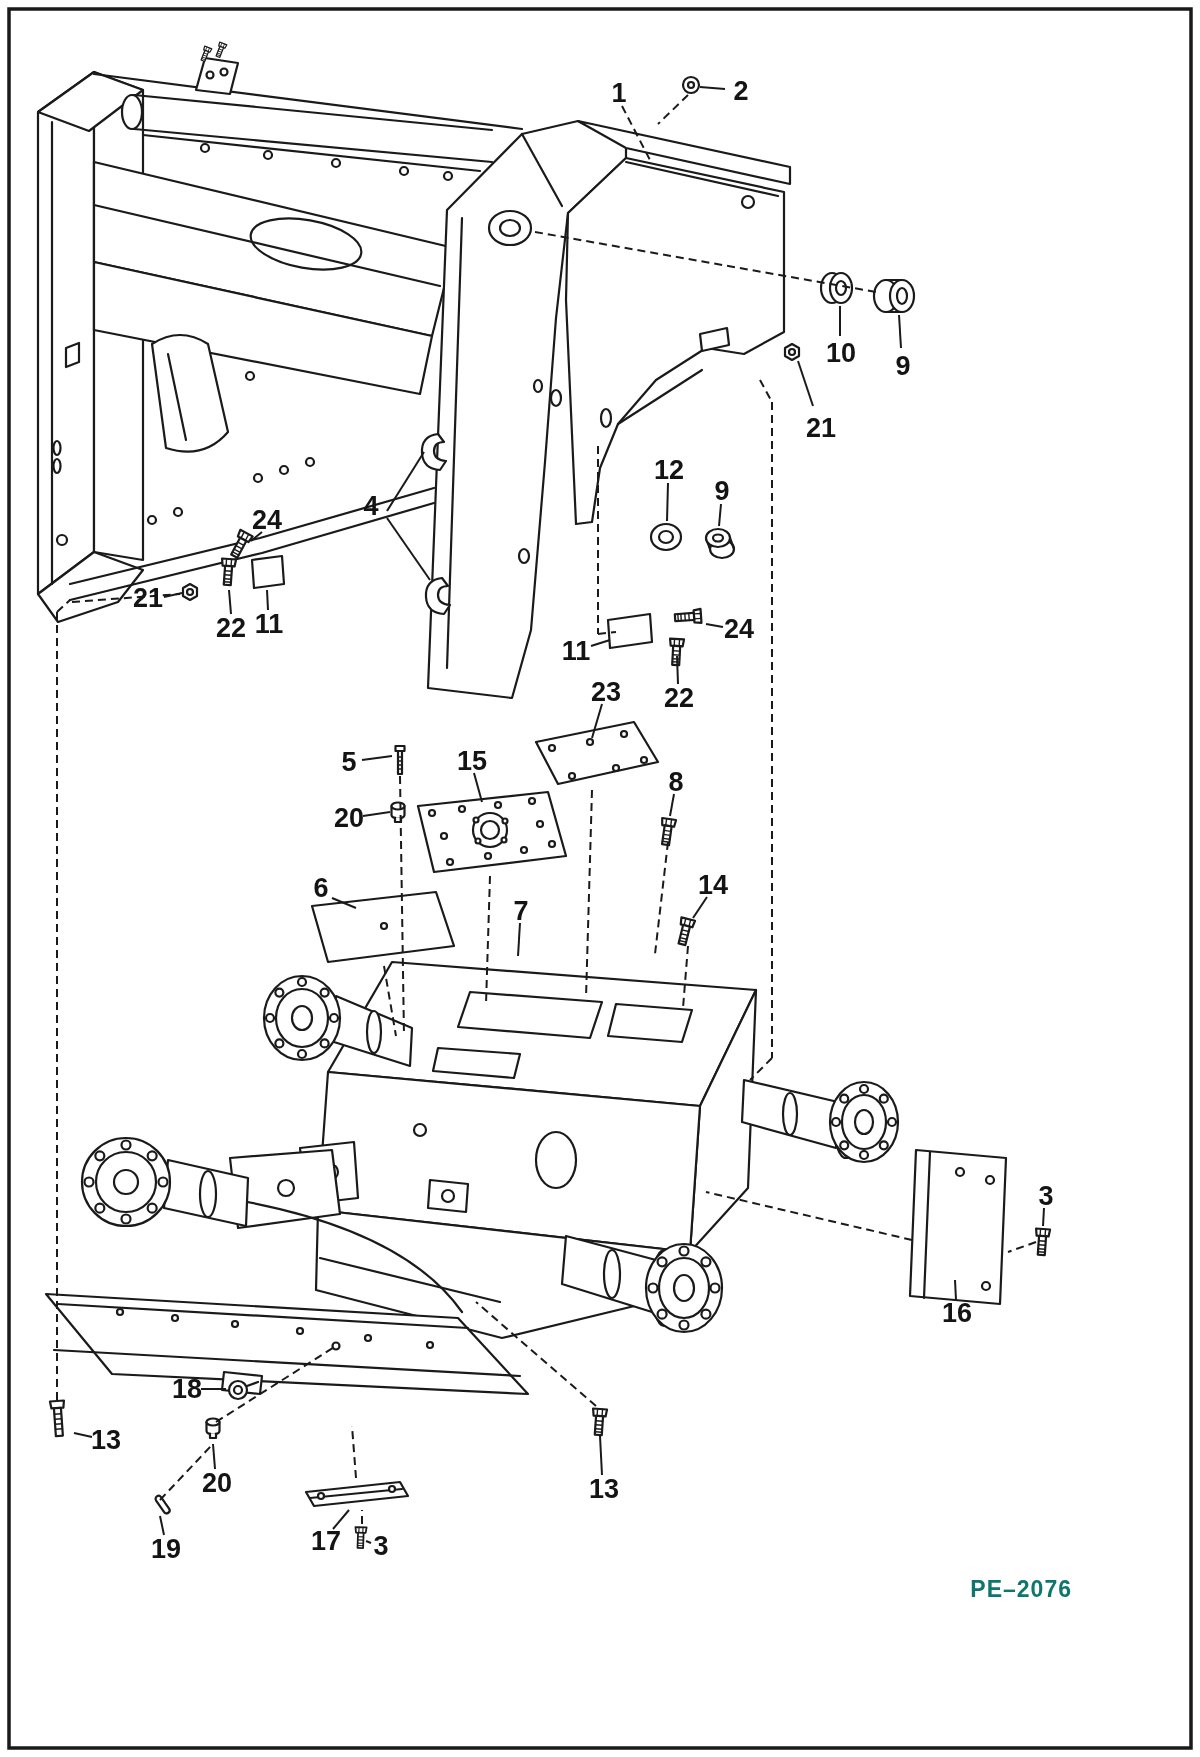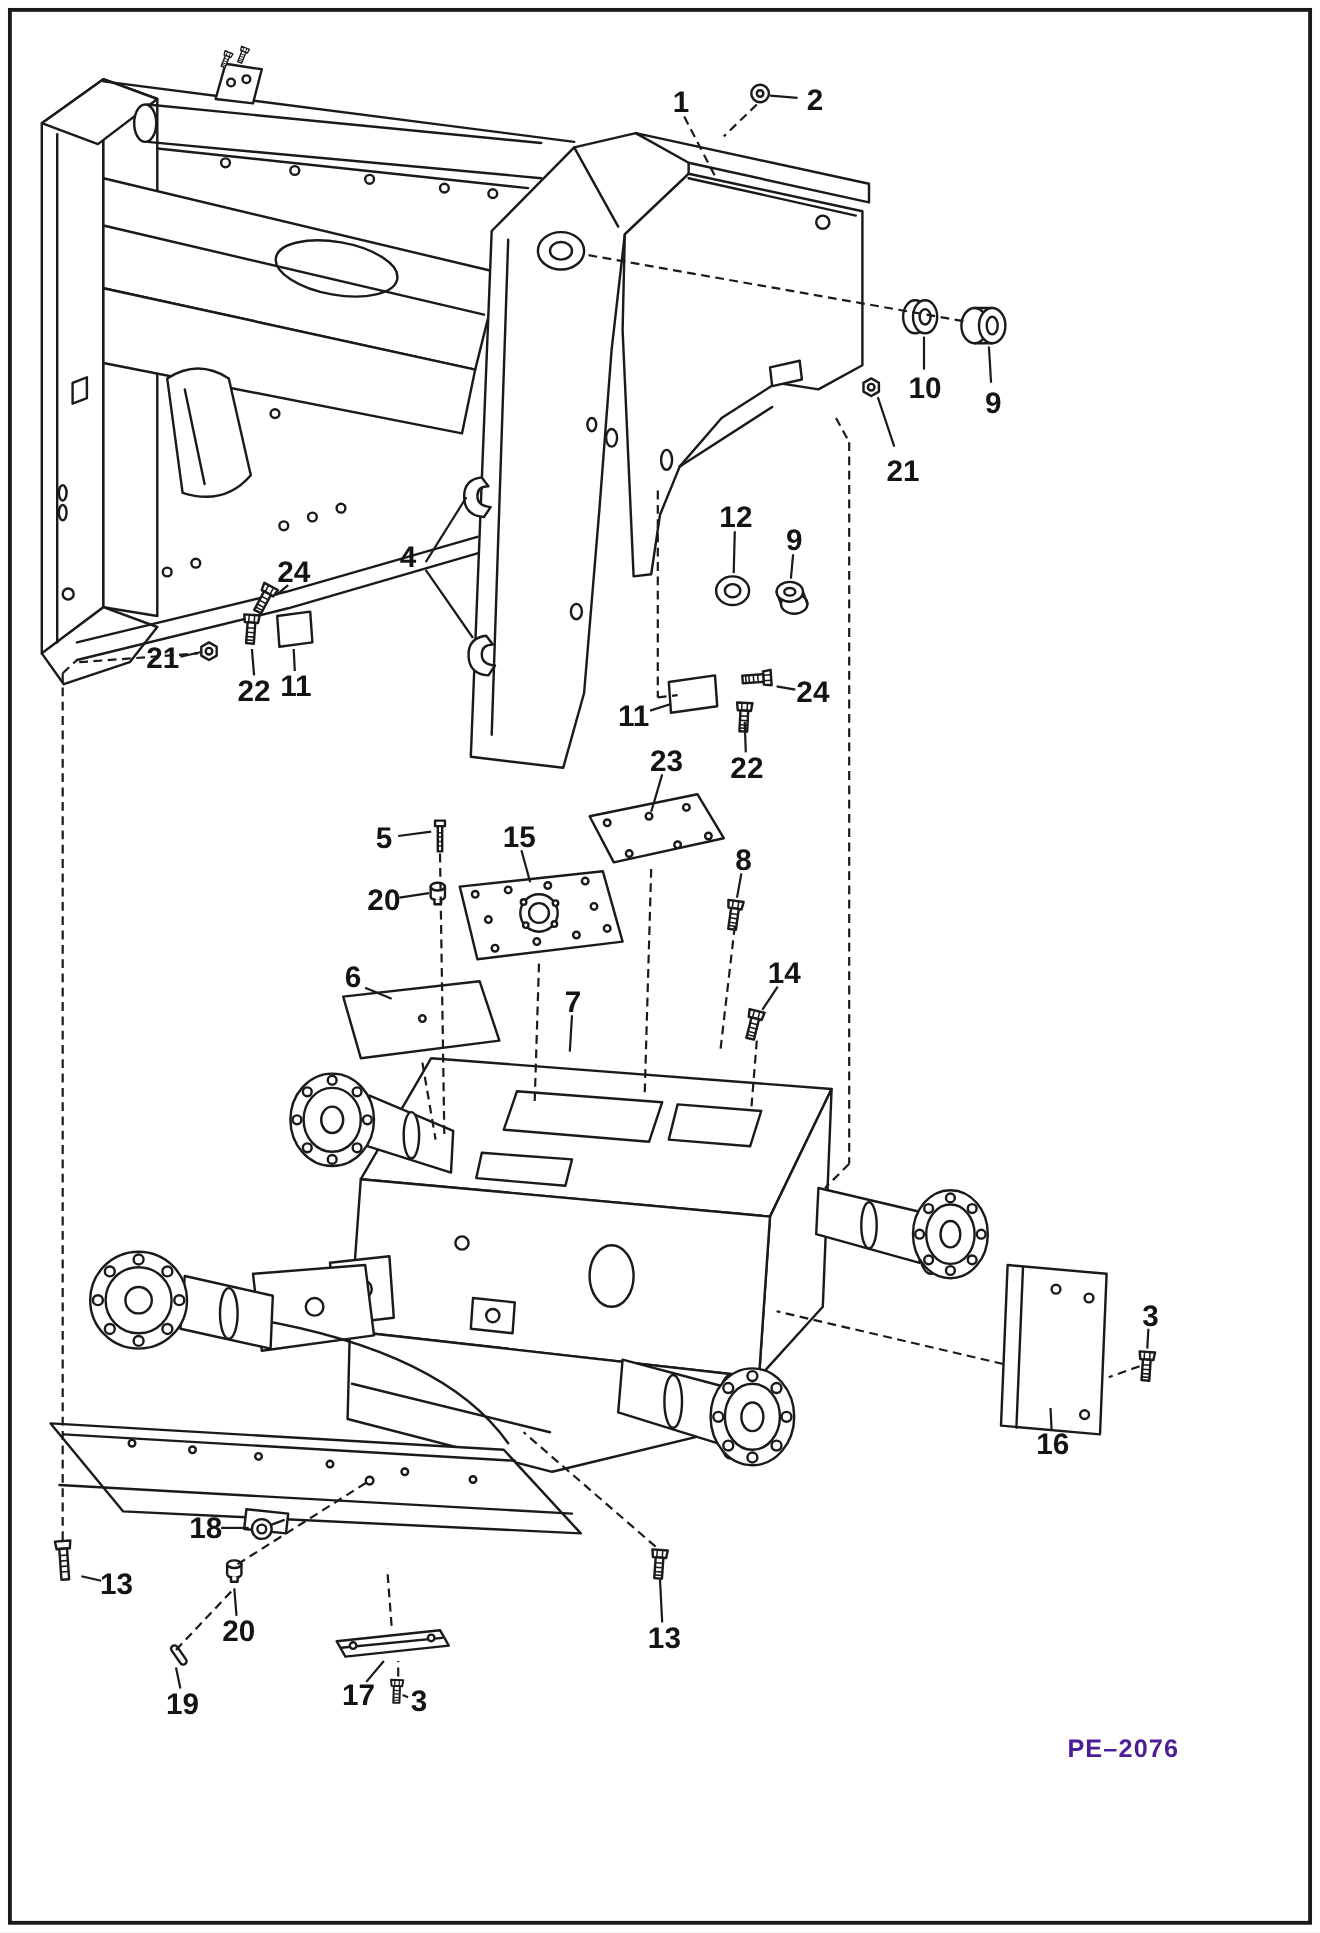--- a/index.html
+++ b/index.html
@@ -8,21 +8,21 @@
   svg{position:absolute;left:0;top:0;}
   .border{fill:none;stroke:#1a1a1a;stroke-width:3.5;}
   .art{stroke:#1a1a1a;stroke-width:2.2;fill:#ffffff;stroke-linejoin:round;stroke-linecap:round;}
   .nf{fill:none;}
   .thin{stroke-width:1.4;}
   #overlay line{stroke:#1a1a1a;stroke-width:2;}
   #overlay line.dash{stroke-dasharray:8 5;}
   #overlay text{font-family:"Liberation Sans",sans-serif;font-weight:bold;font-size:27px;
                 fill:#141414;text-anchor:middle;dominant-baseline:central;}
   .figref{position:absolute;top:1576px;right:128px;font-weight:bold;font-size:23px;
-          color:#4c1d95;letter-spacing:1px;}
+          color:#0f766e;letter-spacing:1px;}
 </style>
 </head>
 <body>
 
 <div class="page">
 <svg width="1200" height="1757" viewBox="0 0 1200 1757">
 
   <defs>
     <g id="sym-bolt">
       <path d="M-7,-1 L7,-1 L6,6 L-6,6 Z"></path>

